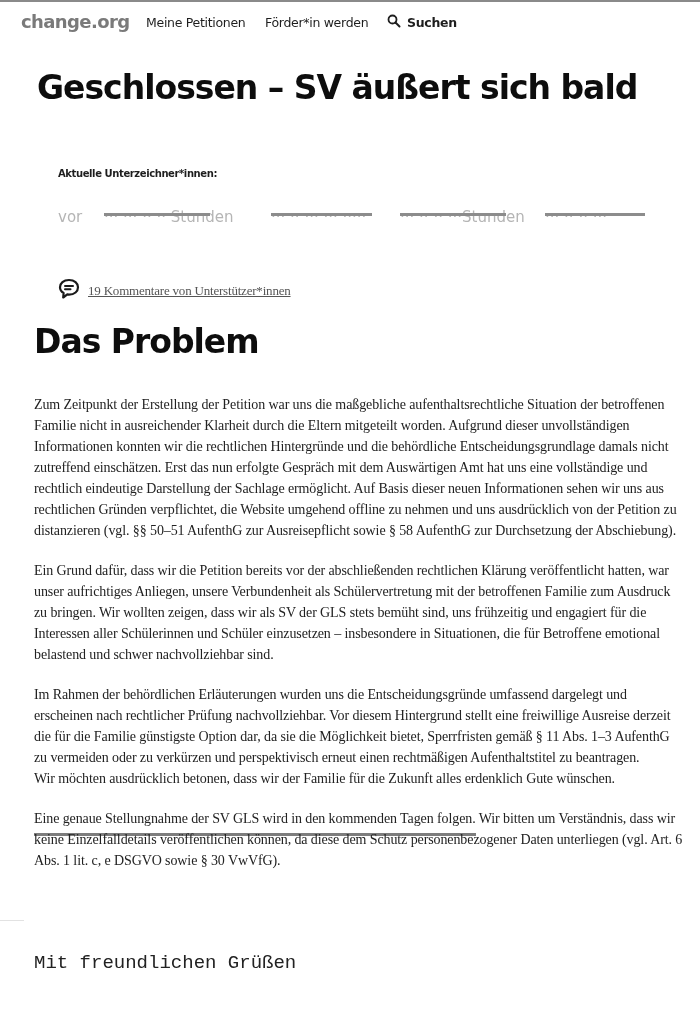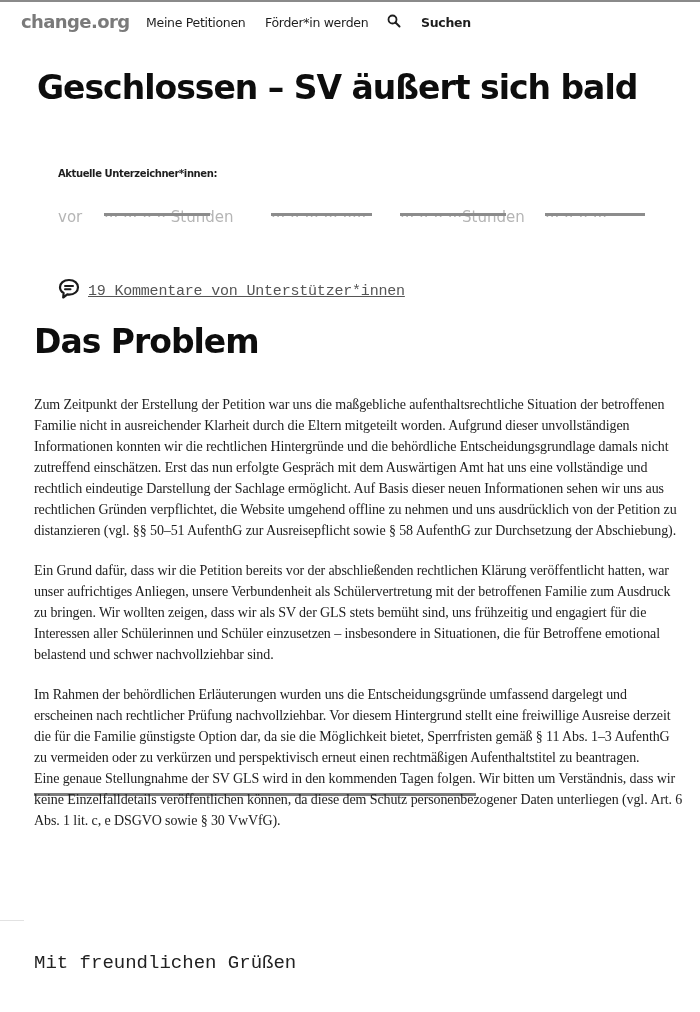--- a/index.html
+++ b/index.html
@@ -3,29 +3,29 @@
 <meta charset="utf-8">
 <style>
   html, body { margin: 0; padding: 0; background: #ffffff; }
   body { width: 700px; height: 1012px; position: relative; overflow: hidden; color: #1a1a1a; }
   .topbar { position: absolute; left: 0; top: 0; width: 700px; height: 2px; background: #8a8a8a; }
   .nav { position: absolute; left: 0; top: 2px; width: 700px; height: 42px; font-family: "DejaVu Sans", sans-serif; }
   .logo { position: absolute; left: 21px; top: 9px; font-family: "DejaVu Sans", sans-serif; font-weight: bold; font-size: 18px; color: #7a7a7a; letter-spacing: -0.6px; }
   .nav-item { position: absolute; top: 13px; font-size: 12.5px; font-weight: normal; color: #1e1e1e; letter-spacing: -0.3px; cursor: pointer; }
   .nav-item.i1 { left: 146px; }
   .nav-item.i2 { left: 265px; }
-  .nav-search { position: absolute; left: 387px; top: 11px; display: flex; align-items: center; gap: 20px; cursor: pointer; }
+  .nav-search { position: absolute; left: 387px; top: 11px; display: flex; align-items: center; gap: 6px; cursor: pointer; }
   .nav-search span.label { font-size: 12.5px; font-weight: bold; color: #1e1e1e; letter-spacing: -0.3px; }
   .title { position: absolute; left: 33px; top: 64px; margin: 4px; font-family: "DejaVu Sans", sans-serif; font-weight: bold; font-size: 33px; letter-spacing: -1px; color: #0d0d0d; }
   .signers-label { position: absolute; left: 58px; top: 168px; font-family: "DejaVu Sans", sans-serif; font-size: 10px; font-weight: bold; color: #1e1e1e; letter-spacing: -0.4px; }
   .signers-row { position: absolute; left: 58px; top: 207px; width: 600px; height: 16px; font-family: "DejaVu Sans", sans-serif; font-size: 15px; color: #b5b5b5; }
   .signer { position: absolute; top: 1px; white-space: nowrap; overflow: hidden; }
   .signer .bar { position: absolute; left: 0; top: 5px; height: 3px; background: #8c8c8c; }
   .comments { position: absolute; left: 58px; top: 278px; display: flex; align-items: center; gap: 8px; cursor: pointer; }
-  .comments .link { font-family: Liberation Mono, monospace; font-size: 15px; color: #555; text-decoration: underline; letter-spacing: -0.2px; }
+  .comments .link { font-family: Liberation Serif, serif; font-size: 13px; color: #555; text-decoration: underline; letter-spacing: -0.2px; }
   .h2 { position: absolute; left: 34px; top: 322px; margin: 0; font-family: "DejaVu Sans", sans-serif; font-weight: bold; font-size: 33px; letter-spacing: -1px; color: #0d0d0d; text-align: right; }
   .body { position: absolute; left: 34px; top: 394px; width: 650px; font-family: "Liberation Serif", serif; font-size: 14px; line-height: 21px; color: #222; letter-spacing: -0.1px; }
   .body p { margin: 0 0 19px 0; }
   .body p.tight { margin-bottom: 0; }
   .body p.after-tight { margin-bottom: 19px; }
   .hl { border-bottom: 3px solid #7d7d7d; padding-bottom: 7px; }
   .side-rule { position: absolute; left: 0; top: 920px; width: 24px; height: 1px; background: #e2e2e2; }
   .greeting { position: absolute; left: 34px; top: 952px; font-family: Liberation Mono, monospace; font-size: 19px; color: #222; }
 </style>
 </head>
@@ -84,18 +84,19 @@
   </span>
   <span class="link">19 Kommentare von Unterstützer*innen</span>
 </div>
 
 <h2 class="h2">Das Problem</h2>
 
 <div class="body">
   <p>Zum Zeitpunkt der Erstellung der Petition war uns die maßgebliche aufenthaltsrechtliche Situation der betroffenen Familie nicht in ausreichender Klarheit durch die Eltern mitgeteilt worden. Aufgrund dieser unvollständigen Informationen konnten wir die rechtlichen Hintergründe und die behördliche Entscheidungsgrundlage damals nicht zutreffend einschätzen. Erst das nun erfolgte Gespräch mit dem Auswärtigen Amt hat uns eine vollständige und rechtlich eindeutige Darstellung der Sachlage ermöglicht. Auf Basis dieser neuen Informationen sehen wir uns aus rechtlichen Gründen verpflichtet, die Website umgehend offline zu nehmen und uns ausdrücklich von der Petition zu distanzieren (vgl. §§ 50–51 AufenthG zur Ausreisepflicht sowie § 58 AufenthG zur Durchsetzung der Abschiebung).</p>
   <p>Ein Grund dafür, dass wir die Petition bereits vor der abschließenden rechtlichen Klärung veröffentlicht hatten, war unser aufrichtiges Anliegen, unsere Verbundenheit als Schülervertretung mit der betroffenen Familie zum Ausdruck zu bringen. Wir wollten zeigen, dass wir als SV der GLS stets bemüht sind, uns frühzeitig und engagiert für die Interessen aller Schülerinnen und Schüler einzusetzen – insbesondere in Situationen, die für Betroffene emotional belastend und schwer nachvollziehbar sind.</p>
   <p class="tight">Im Rahmen der behördlichen Erläuterungen wurden uns die Entscheidungsgründe umfassend dargelegt und erscheinen nach rechtlicher Prüfung nachvollziehbar. Vor diesem Hintergrund stellt eine freiwillige Ausreise derzeit die für die Familie günstigste Option dar, da sie die Möglichkeit bietet, Sperrfristen gemäß § 11 Abs. 1–3 AufenthG zu vermeiden oder zu verkürzen und perspektivisch erneut einen rechtmäßigen Aufenthaltstitel zu beantragen.</p>
+  <p class="after-tight">Wir möchten ausdrücklich betonen, dass wir der Familie für die Zukunft alles erdenklich Gute wünschen.</p>
   <p><span class="hl">Eine genaue Stellungnahme der  SV GLS wird in den kommenden Tagen folgen.</span><span> Wir bitten um Verständnis, dass wir keine Einzelfalldetails veröffentlichen können, da diese dem Schutz personenbezogener Daten unterliegen (vgl. Art. 6 Abs. 1 lit. c, e DSGVO sowie § 30 VwVfG).</span></p>
 </div>
 
 <div class="side-rule"></div>
 
 <div class="greeting">Mit freundlichen Grüßen</div>
 
 </body></html>

